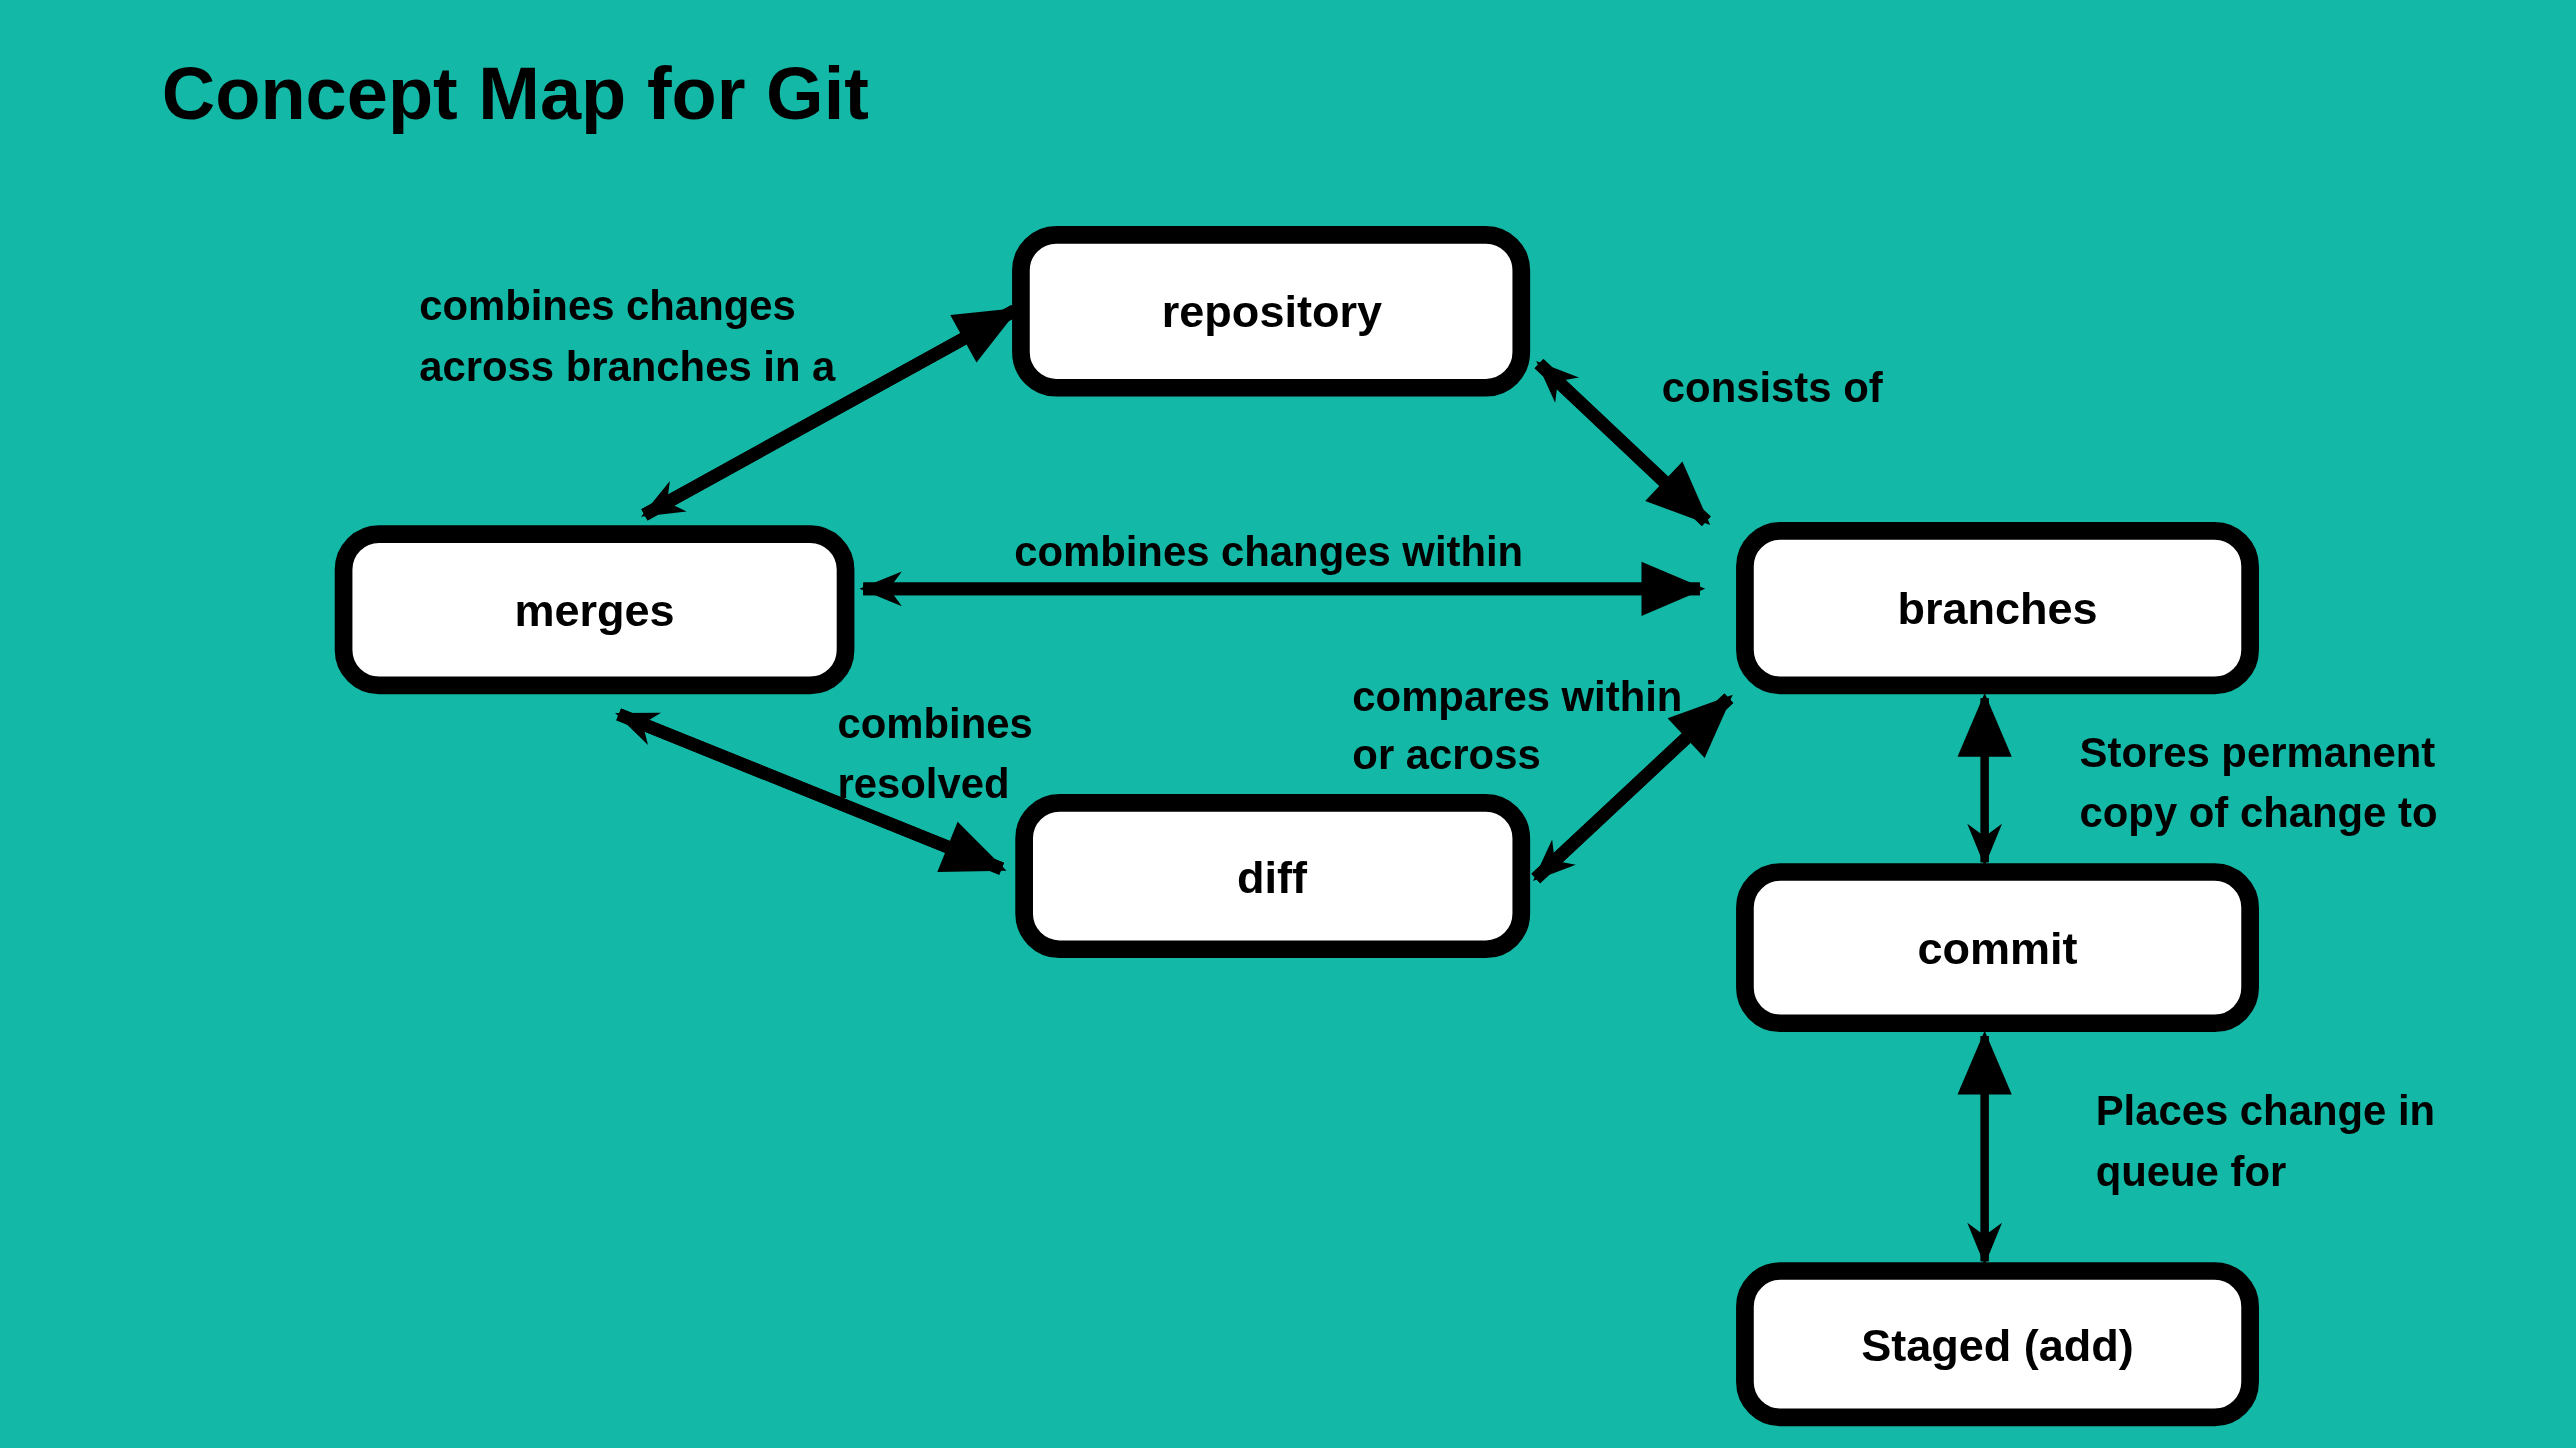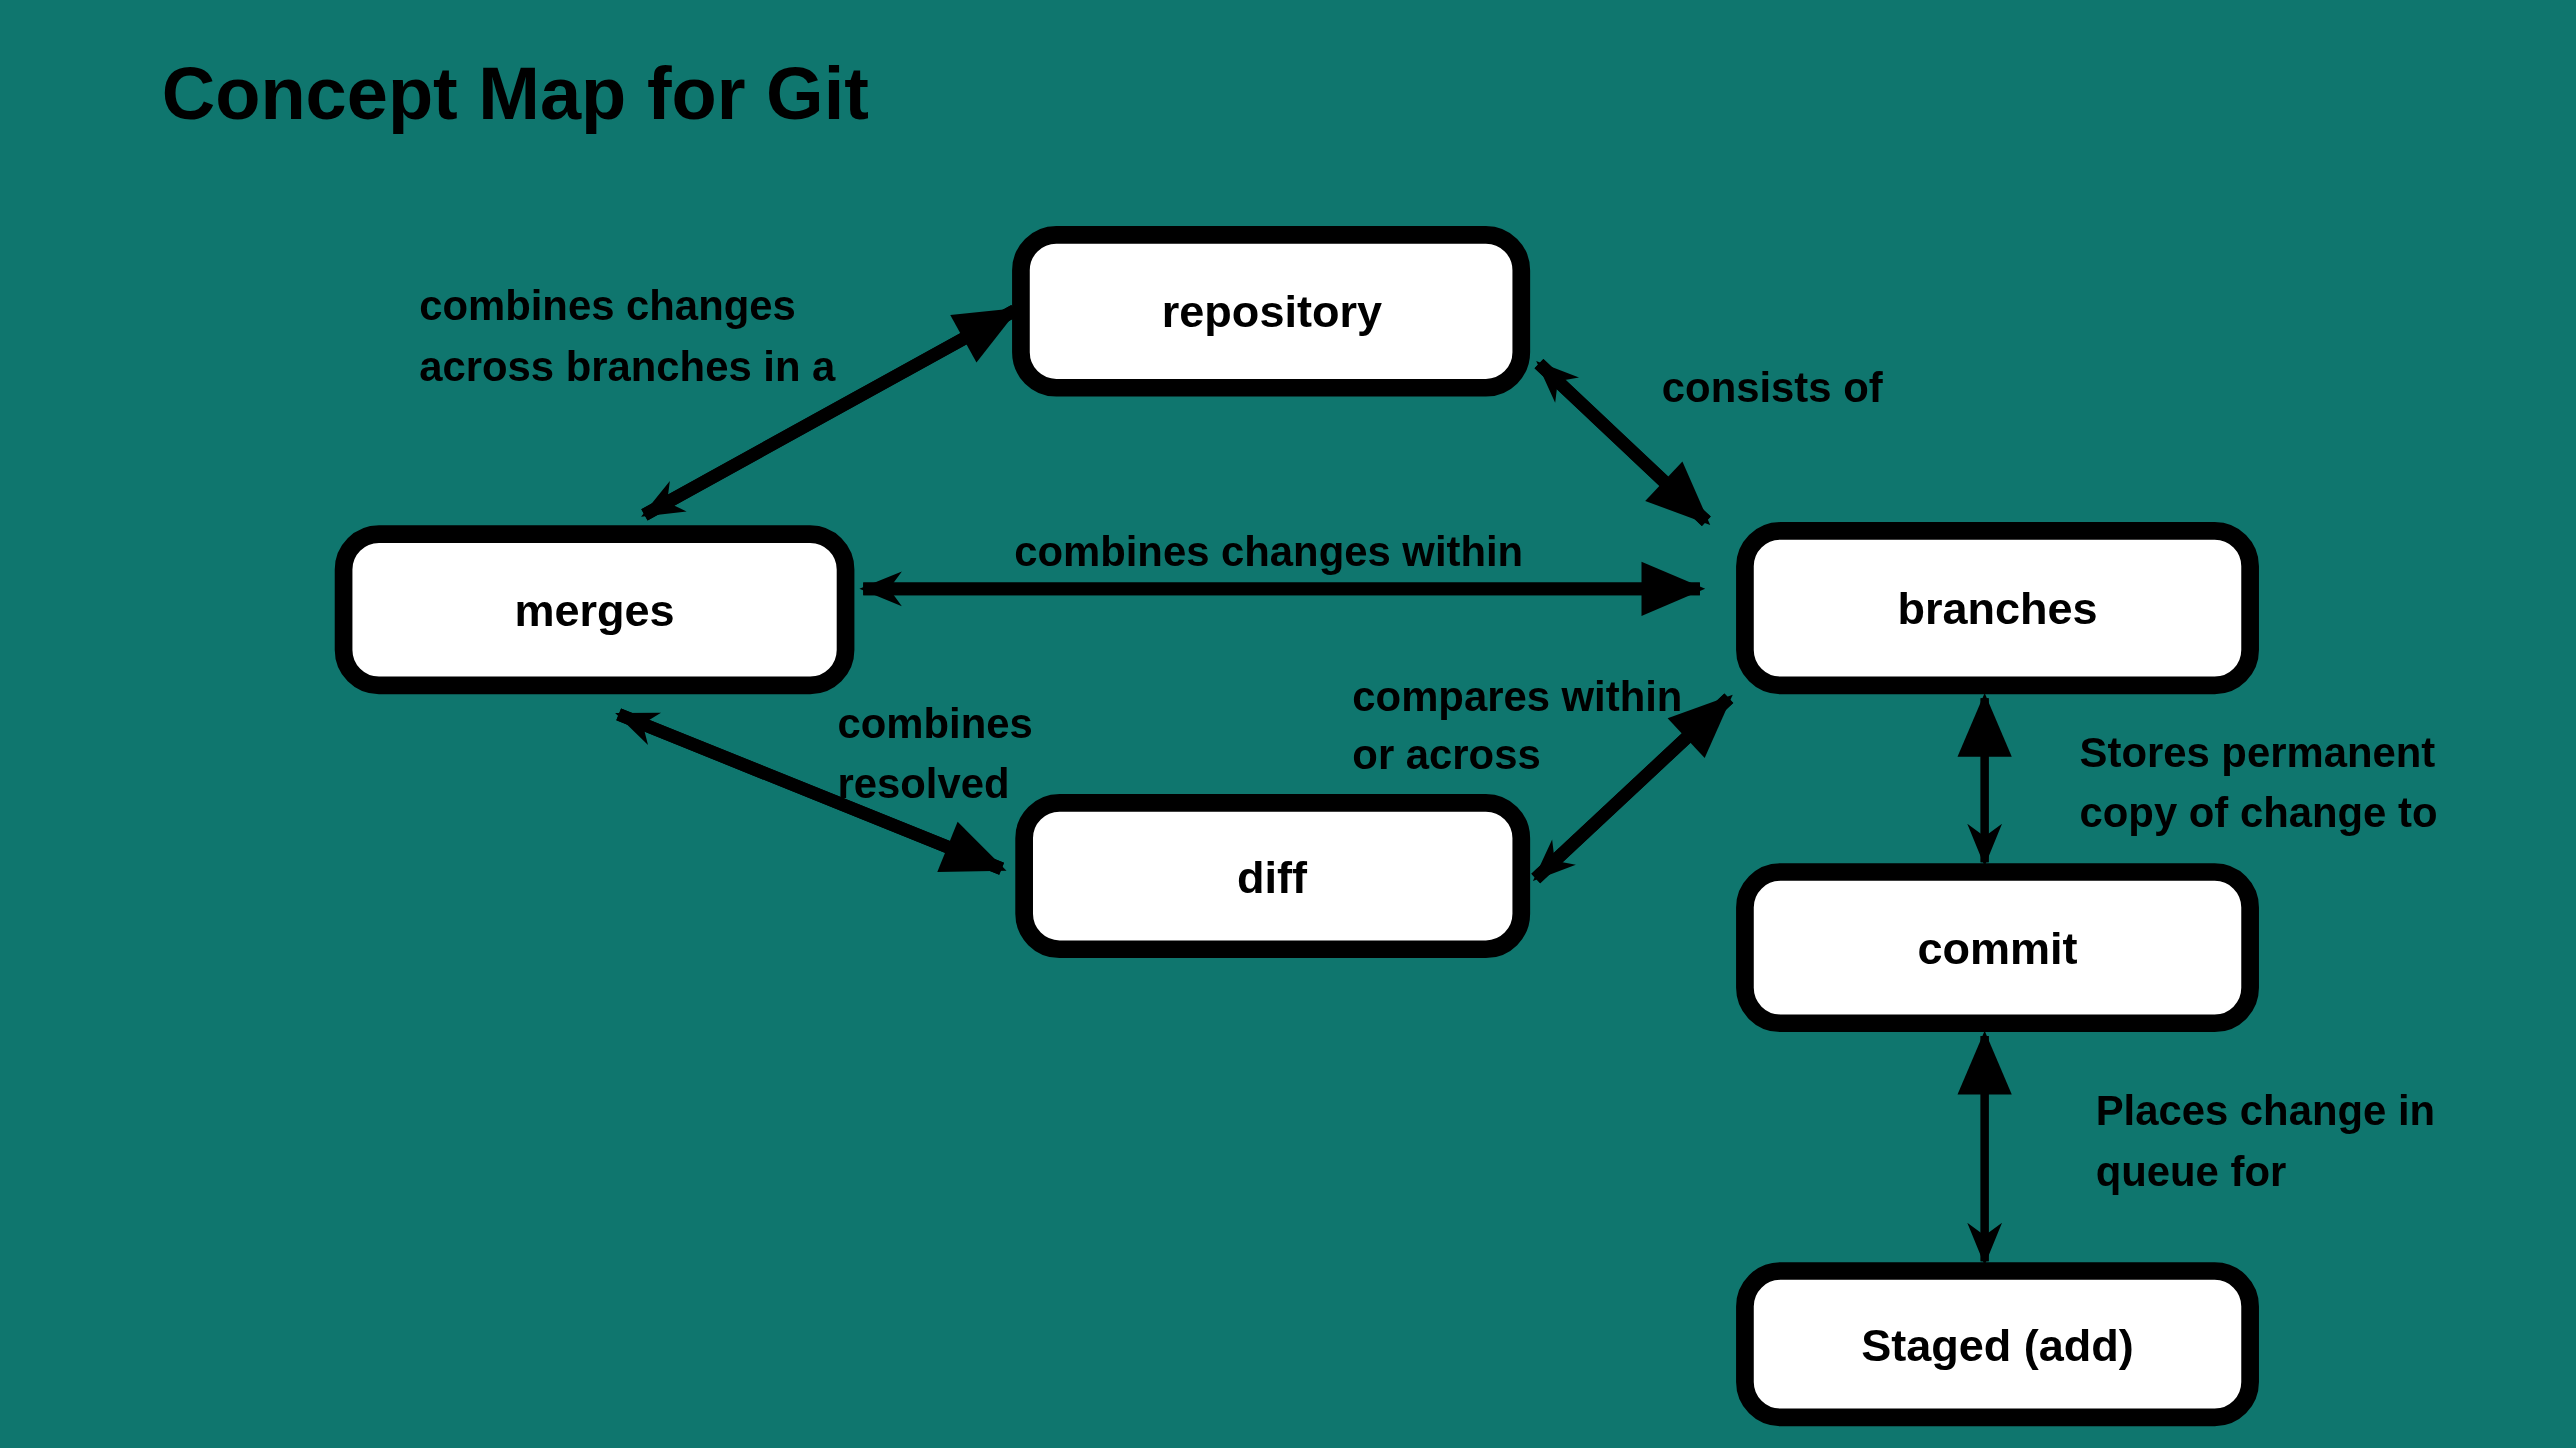--- a/index.html
+++ b/index.html
@@ -6,21 +6,21 @@
     margin: 0;
     padding: 0;
     width: 100%;
     height: 100%;
     background: #ffffff;
     overflow: hidden;
   }
   .stage {
     width: 100vw;
     height: 100vh;
-    background: #0f766e;
+    background: #14b8a6;
   }
   svg.concept-map {
     display: block;
     width: 100%;
     height: 100%;
   }
   .title-text {
     font-family: "Liberation Sans", "DejaVu Sans", sans-serif;
     font-weight: 700;
     font-size: 46px;

